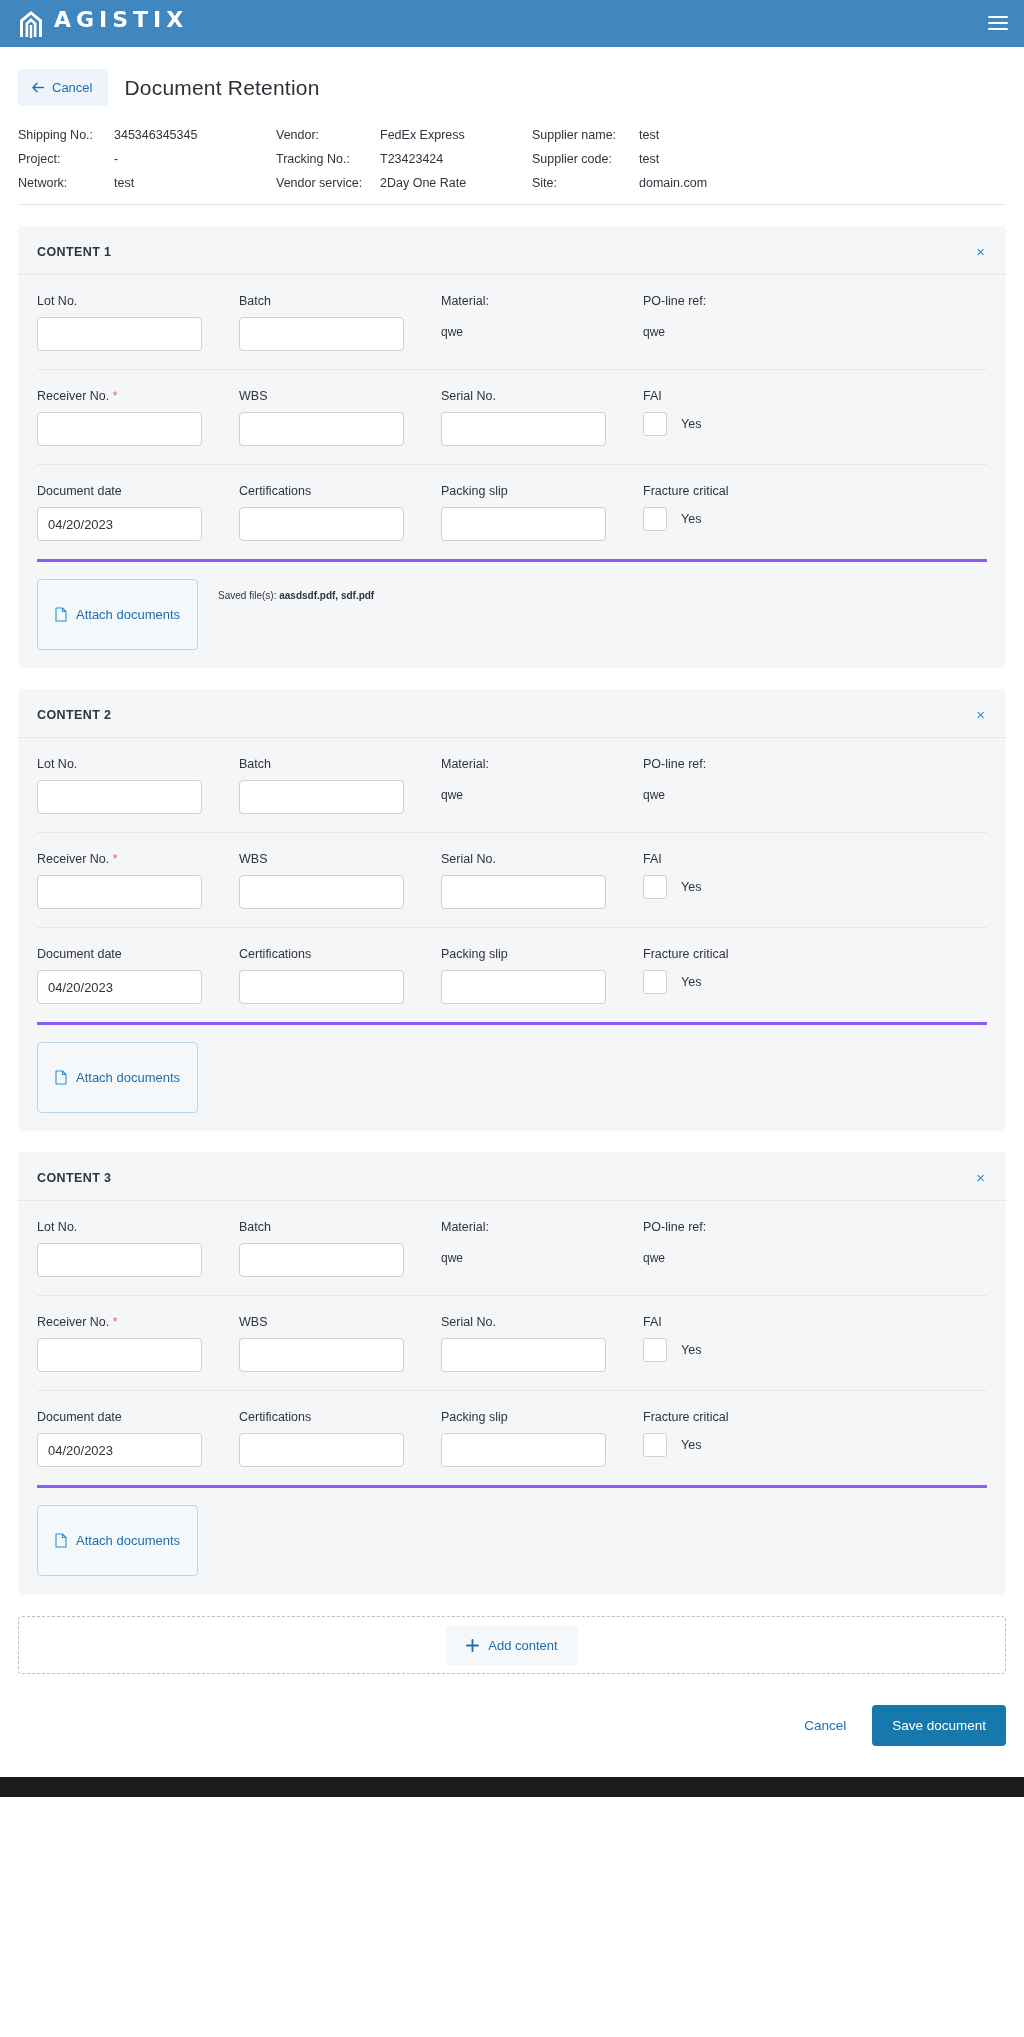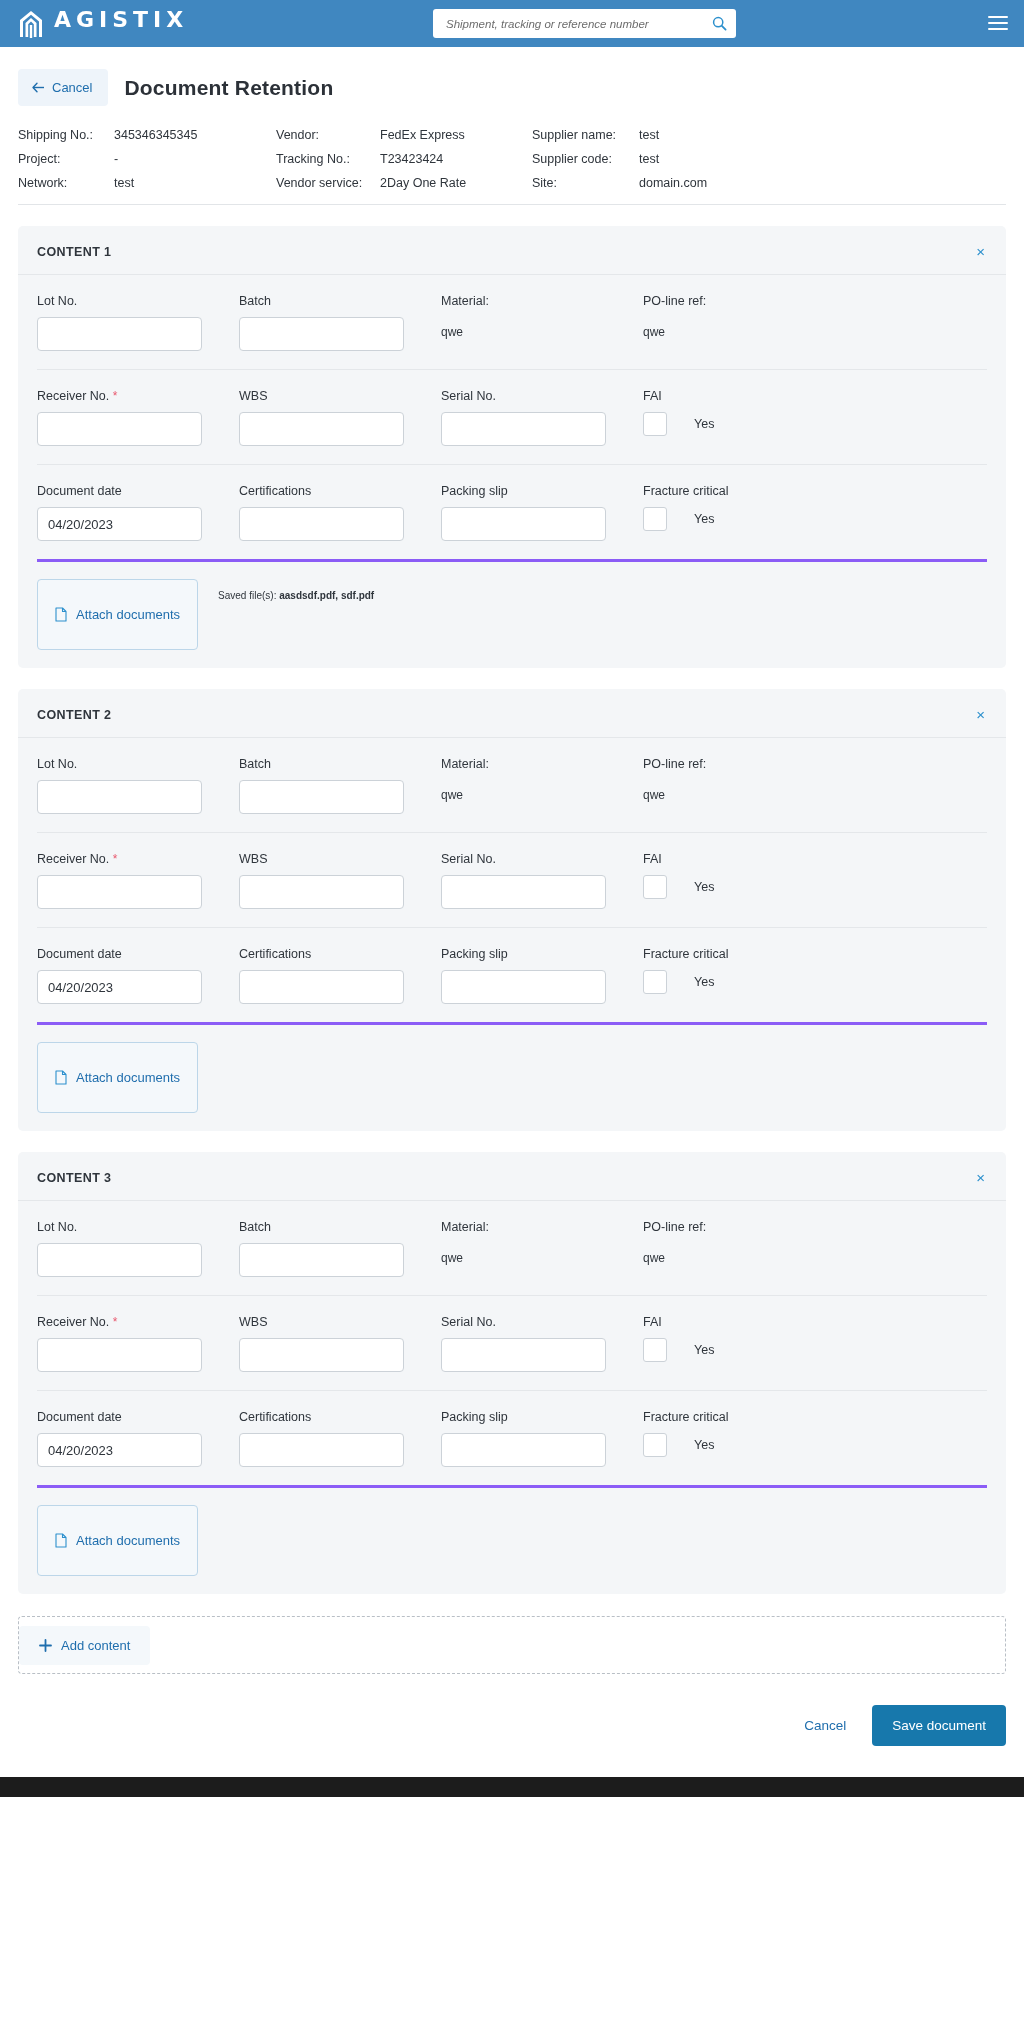--- a/index.html
+++ b/index.html
@@ -81,21 +81,21 @@
     color: #1f6ead;
     font-size: 13px;
     padding: 11px 16px 11px 14px;
     display: flex; align-items: center; gap: 7px;
     cursor: pointer;
     font-family: "Liberation Sans", sans-serif;
   }
   .page-title {
     font-size: 21px;
     color: #2c3138;
-    font-weight: 700;
+    font-weight: 400;
     letter-spacing: .2px;
   }
 
   
   .meta {
     margin: 22px 18px 0 18px;
     padding-bottom: 14px;
     border-bottom: 1px solid #e2e5e8;
     display: grid;
     grid-template-columns: 96px 162px 104px 152px 107px auto;
@@ -161,21 +161,21 @@
     padding: 0 10px;
     outline: none;
     font-family: "Liberation Sans", sans-serif;
   }
   .static-val {
     font-size: 12px;
     color: #2f353c;
     padding-top: 8px;
     display: block;
   }
-  .check-wrap { display: flex; align-items: center; gap: 27px; }
+  .check-wrap { display: flex; align-items: center; gap: 14px; }
   .checkbox {
     width: 24px; height: 24px;
     background: #ffffff;
     border: 1px solid #ccd2d8;
     border-radius: 3px;
     cursor: pointer;
     display: block;
   }
   .check-text { font-size: 12.5px; color: #2f353c; }
 
@@ -209,21 +209,21 @@
   .file-note.saved { max-width: 200px; }
 
   
   .add-zone {
     margin: 22px 18px 0 18px;
     border: 1px dashed #b9bfc6;
     border-radius: 4px;
     height: 58px;
     display: flex;
     align-items: center;
-    justify-content: flex-start;
+    justify-content: center;
   }
   .add-btn {
     background: #f4f8fb;
     border: none;
     border-radius: 4px;
     color: #1f6ead;
     font-size: 13px;
     padding: 12px 20px;
     display: flex; align-items: center; gap: 9px;
     cursor: pointer;
@@ -264,29 +264,20 @@
 <div class="topbar">
   <div class="brand">
     <svg class="brand-mark" viewBox="0 0 26 30">
       <path d="M13 2 L24 11 L24 28 L21 28 L21 12.5 L13 5.8 L5 12.5 L5 28 L2 28 L2 11 Z" fill="#ffffff"></path>
       <path d="M13 9 L18.5 14 L18.5 28 L15.8 28 L15.8 15.2 L13 12.6 L10.2 15.2 L10.2 28 L7.5 28 L7.5 14 Z" fill="#ffffff"></path>
       <rect x="11.8" y="16" width="2.4" height="13" fill="#ffffff"></rect>
     </svg>
     <span class="brand-name">AGISTIX</span>
   </div>
 
-  <div class="search-wrap">
-    <input class="search-input" type="text" placeholder="Shipment, tracking or reference number" style="">
-    <button class="search-btn">
-      <svg width="15" height="15" viewBox="0 0 15 15">
-        <circle cx="6.2" cy="6.2" r="4.6" fill="none" stroke="#2c90cd" stroke-width="1.5"></circle>
-        <line x1="9.6" y1="9.6" x2="13.6" y2="13.6" stroke="#2c90cd" stroke-width="1.8" stroke-linecap="round"></line>
-      </svg>
-    </button>
-  </div>
 
   <div class="hamburger">
     <span></span>
       <span></span>
       <span></span>
   </div>
 </div>
 
 <div class="page-head">
   <button class="cancel-top">

